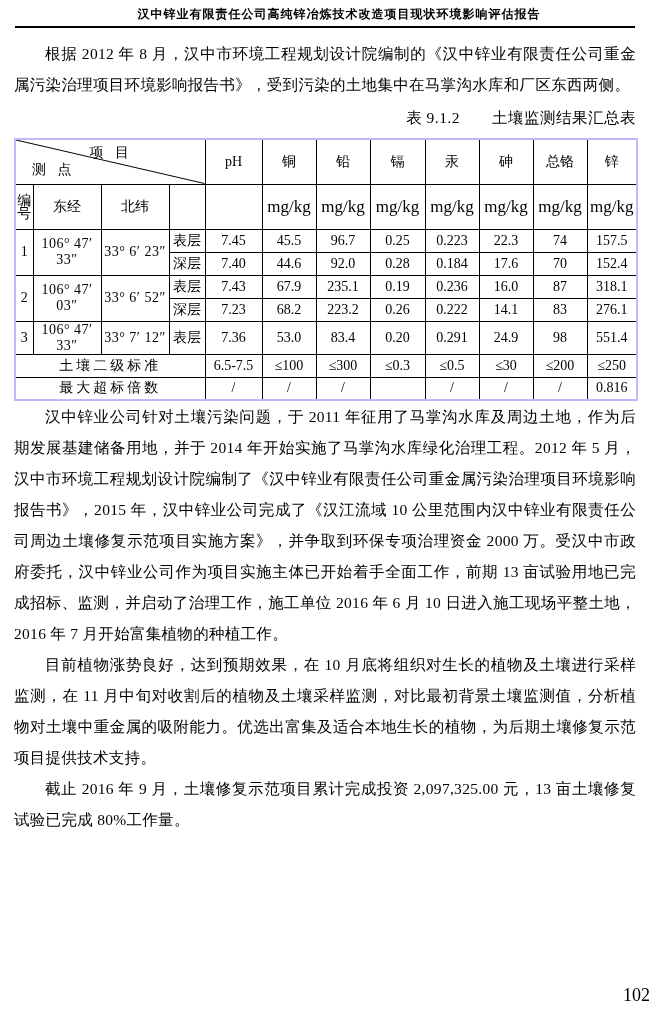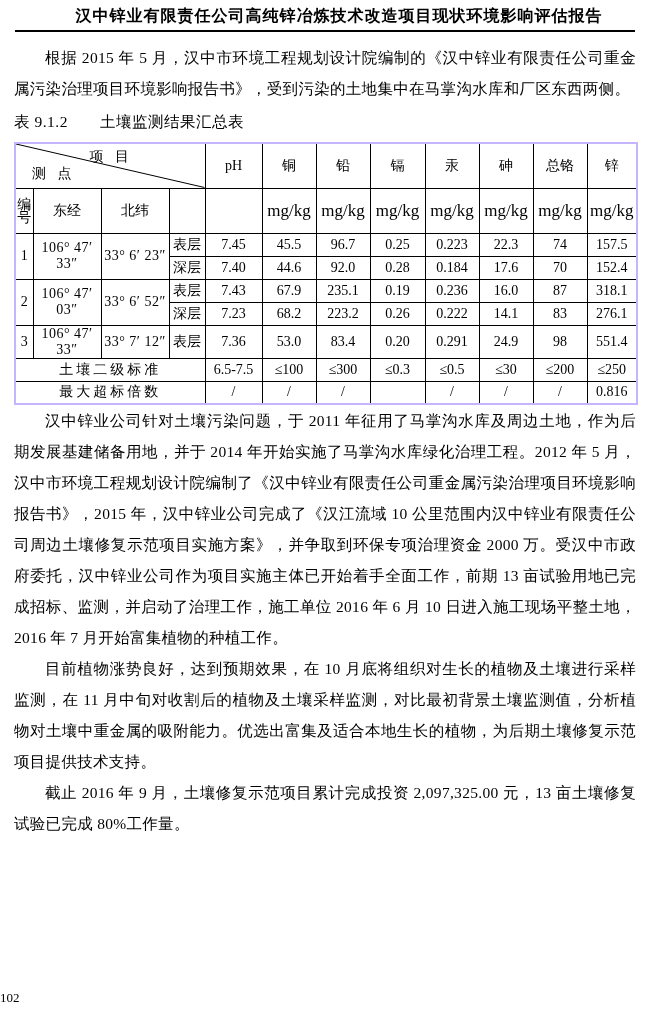--- a/index.html
+++ b/index.html
@@ -10,21 +10,21 @@
     background: #ffffff;
     position: relative;
     font-family: "Liberation Serif", "DejaVu Serif", serif;
     color: #000;
     overflow: hidden;
   }
   
   .hdr {
     padding-top: 6px;
     text-align: center;
-    font-size: 16px;
+    font-size: 12px;
     letter-spacing: 1px;
     font-weight: 600;
     margin-left: 28px;
   }
   .hdr-rule {
     border-bottom: 2px solid #000;
     margin: 3px 15px 0 15px;
     height: 0;
   }
   
@@ -34,21 +34,21 @@
     line-height: 31px;
     text-align: justify;
     text-indent: 2em;
     margin: 0;
     letter-spacing: 0.3px;
   }
   p.first { margin-top: 10px; }
   .after-table { margin-top: 13px; }
   
   .tbl-title {
-    text-align: left;
+    text-align: right;
     font-size: 15.5px;
     margin: 8px 0 9px 0;
     letter-spacing: 0.5px;
   }
   table.soil {
     border-collapse: collapse;
     table-layout: fixed;
     width: 622px;
     margin: 0 auto;
     border: 2px solid #c4b5fd;
@@ -87,35 +87,35 @@
     font-size: 14px; letter-spacing: 4px;
   }
   .diag-bottom {
     position: absolute; bottom: 5px; left: 16px;
     font-size: 14px; letter-spacing: 4px;
   }
   
   .footer {
     position: absolute; bottom: 14px; left: 0;
     width: 100%;
-    text-align: left;
-    font-size: 13px;
+    text-align: right;
+    font-size: 18px;
   }
 </style>
 </head>
 <body>
 
 <div class="page">
 
   <div class="hdr">汉中锌业有限责任公司高纯锌冶炼技术改造项目现状环境影响评估报告</div>
   <div class="hdr-rule"></div>
 
   <div class="content">
 
-    <p class="body first">根据 2015 年 5 月，汉中市环境工程规划设计院编制的《汉中锌业有限责任公司重金属污染治理项目环境影响报告书》，受到污染的土地集中在马掌沟水库和厂区东西两侧。</p>
+    <p class="body first">根据 2012 年 8 月，汉中市环境工程规划设计院编制的《汉中锌业有限责任公司重金属污染治理项目环境影响报告书》，受到污染的土地集中在马掌沟水库和厂区东西两侧。</p>
 
     <div class="tbl-title">表 9.1.2　　土壤监测结果汇总表</div>
 
     <table class="soil">
       <colgroup>
         <col style="width:18px">
           <col style="width:68px">
           <col style="width:68px">
           <col style="width:36px">
         <col style="width:57px">

